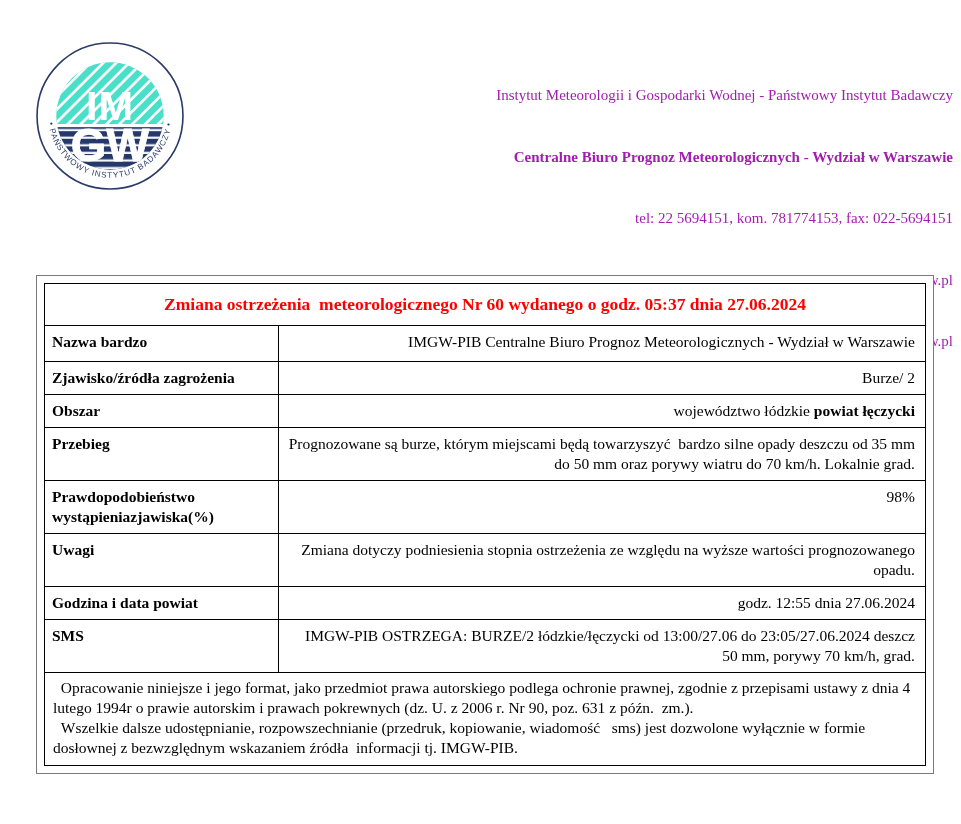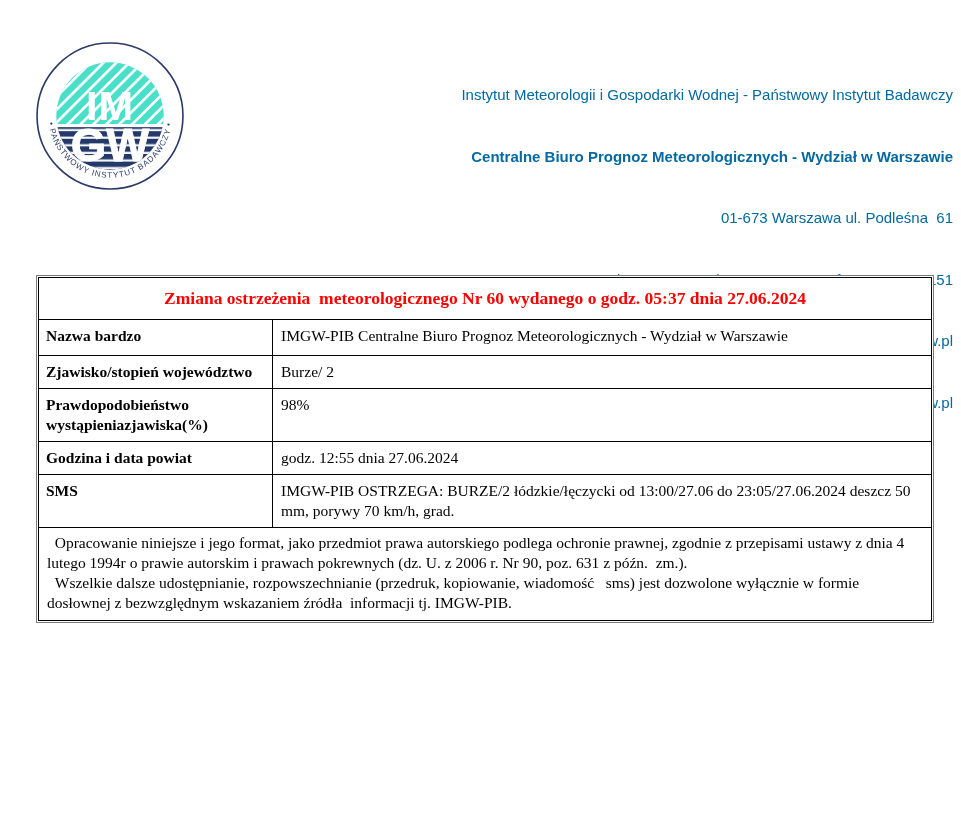--- a/index.html
+++ b/index.html
@@ -21,36 +21,36 @@
     width: 152px;
     height: 152px;
   }
 
   
   .org-header {
     position: absolute;
     top: 44px;
     right: 8px;
     text-align: right;
-    font-family: Liberation Sans, sans-serif;
+    font-family: Liberation Serif, serif;
     font-size: 15px;
     line-height: 20.5px;
-    color: #0369a1;
+    color: #a21caf;
     white-space: pre-wrap;
   }
   .org-header .bold { font-weight: bold; }
 
   
   .table-wrap {
     position: absolute;
     left: 36px;
     top: 275px;
     width: 898px;
     border: 1px solid #7a7a7a;
-    padding: 1px;
+    padding: 7px;
     background: #ffffff;
   }
   table.warning {
     width: 100%;
     border-collapse: collapse;
     font-family: "Liberation Serif", serif;
     font-size: 15.5px;
     line-height: 20px;
     color: #000000;
   }
@@ -67,20 +67,21 @@
     padding: 10px 6px;
     line-height: 21px;
   }
   td.label {
     width: 234px;
     font-weight: bold;
     padding: 6px 6px 6px 7px;
   }
   td.value {
     padding: 6px 10px 6px 8px;
+    text-align: right;
   }
   tr.row-tall td { height: 36px; }
   .bv { font-weight: bold; }
   td.copyright {
     padding: 5px 8px 7px 8px;
     line-height: 20px;
   }
 </style>
 </head>
 <body>
@@ -117,43 +118,54 @@
       </text>
       <text font-family="Liberation Sans, sans-serif" font-size="8" letter-spacing="0.9" fill="#2b3a69">
         <textPath href="#arcBottom" startOffset="50%" text-anchor="middle">• PAŃSTWOWY INSTYTUT BADAWCZY •</textPath>
       </text>
     </svg>
   </div>
 
   <div class="org-header">
     <div>Instytut Meteorologii i Gospodarki Wodnej - Państwowy Instytut Badawczy</div>
     <div class="bold">Centralne Biuro Prognoz Meteorologicznych - Wydział w Warszawie</div>
-    <div>01-673 Warszawa ul. Podleśna  61</div>
     <div>tel: 22 5694151, kom. 781774153, fax: 022-5694151</div>
     <div>email: meteo.wschod@imgw.pl</div>
     <div>www: www.imgw.pl</div>
   </div>
 
   <div class="table-wrap">
     <table class="warning">
       <tbody>
           <tr>
         <td colspan="2" class="title-cell">Zmiana ostrzeżenia  meteorologicznego Nr 60 wydanego o godz. 05:37 dnia 27.06.2024</td>
       </tr>
       <tr class="row-tall">
         <td class="label">Nazwa bardzo</td>
         <td class="value">IMGW-PIB Centralne Biuro Prognoz Meteorologicznych - Wydział w Warszawie</td>
       </tr>
       <tr>
-        <td class="label">Zjawisko/stopień województwo</td>
+        <td class="label">Zjawisko/źródła zagrożenia</td>
         <td class="value">Burze/ 2</td>
+      </tr>
+      <tr>
+        <td class="label">Obszar</td>
+        <td class="value"><span>województwo łódzkie </span><span class="bv">powiat łęczycki</span></td>
+      </tr>
+      <tr>
+        <td class="label">Przebieg</td>
+        <td class="value">Prognozowane są burze, którym miejscami będą towarzyszyć  bardzo silne opady deszczu od 35 mm do 50 mm oraz porywy wiatru do 70 km/h. Lokalnie grad.</td>
       </tr>
       <tr>
         <td class="label">Prawdopodobieństwo wystąpieniazjawiska(%)</td>
         <td class="value">98%</td>
+      </tr>
+      <tr>
+        <td class="label">Uwagi</td>
+        <td class="value">Zmiana dotyczy podniesienia stopnia ostrzeżenia ze względu na wyższe wartości prognozowanego opadu.</td>
       </tr>
       <tr>
         <td class="label">Godzina i data powiat</td>
         <td class="value">godz. 12:55 dnia 27.06.2024</td>
       </tr>
       <tr>
         <td class="label">SMS</td>
         <td class="value">IMGW-PIB OSTRZEGA: BURZE/2 łódzkie/łęczycki od 13:00/27.06 do 23:05/27.06.2024 deszcz 50 mm, porywy 70 km/h, grad.</td>
       </tr>
       <tr>

